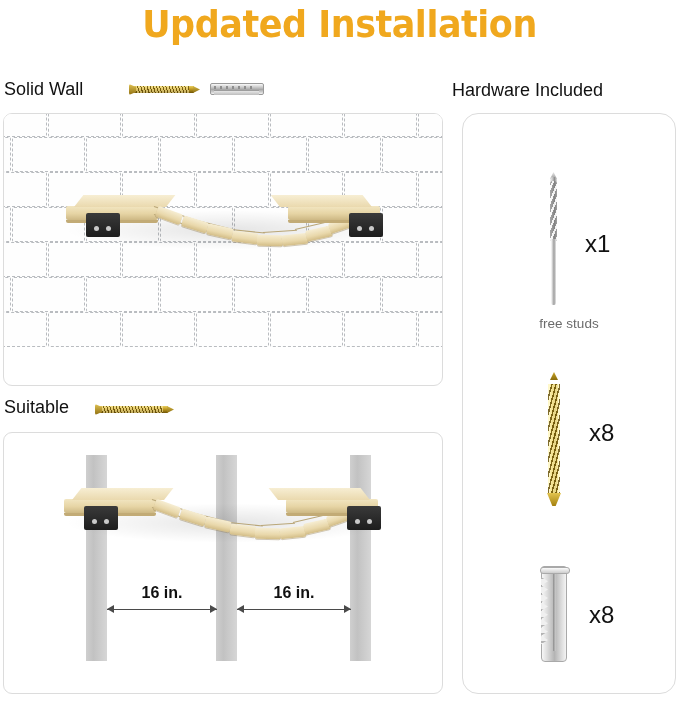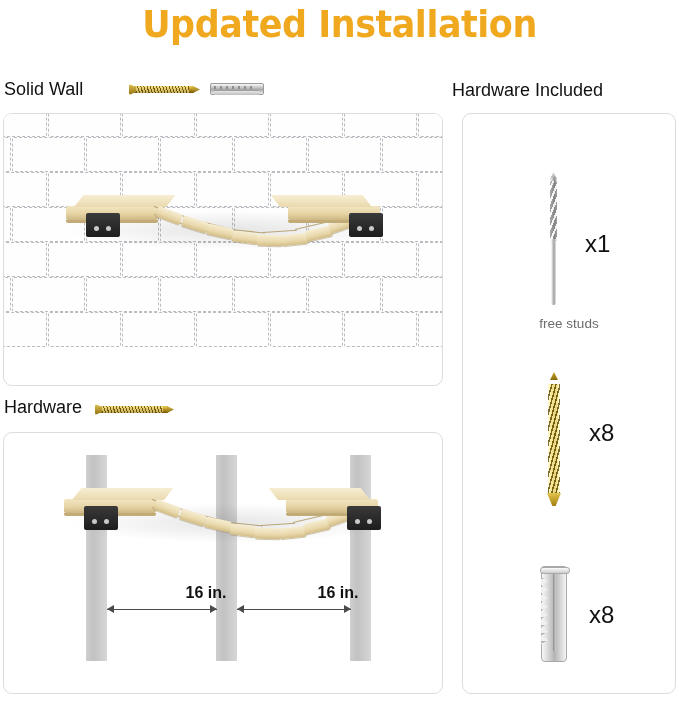--- a/index.html
+++ b/index.html
@@ -109,21 +109,21 @@
   .panel {
     position: absolute;
     border: 1px solid #dcdcdc;
     border-radius: 9px;
     background: #ffffff;
     box-sizing: border-box;
     overflow: hidden;
   }
   #solid-wall-panel { left: 3px;   top: 113px; width: 440px; height: 273px; }
   #drywall-panel    { left: 3px;   top: 432px; width: 440px; height: 262px; }
-  #hardware-panel   { left: 462px; top: 113px; width: 214px; height: 581px; }
+  #hardware-panel   { left: 462px; top: 113px; width: 214px; height: 581px; border-radius: 16px; }
 
   
   #brick-wall {
     position: absolute;
     left: 0; top: 0;
     width: 438px; height: 208px;
     background: #ffffff;
   }
   .brick-row {
     position: absolute;
@@ -239,21 +239,20 @@
   }
   .dim-arrow.left  { border-right: 7px solid #4a4a4a; }
   .dim-arrow.right { border-left: 7px solid #4a4a4a; }
   .dim-label {
     position: absolute;
     font-size: 16px;
     font-weight: bold;
     color: #111111;
     text-align: center;
     white-space: nowrap;
-    margin-left: 44px;
   }
 
   
   .hw-item { position: absolute; }
   .hw-count {
     position: absolute;
     font-size: 24px;
     color: #111111;
     white-space: nowrap;
   }
@@ -491,21 +490,21 @@
 
     <div class="platform right" style="left:285px; top:92px; left:284px;"></div>
     <div class="bracket" style="left:345px; top:99px;">
       <span class="hole h1"></span>
         <span class="hole h2"></span>
     </div>
   </div>
 
 </div>
 
-<div class="section-head" id="drywall-head">Hardware</div>
+<div class="section-head" id="drywall-head">Suitable</div>
 
 <div class="inline-icon" style="left:100px; top:406px; width:68px;">
   <div class="screw-h" style="width:68px;">
       <span class="screw-tip"></span>
     </div>
 </div>
 
 <div class="panel" id="drywall-panel">
 
   <div class="stud" style="left:82px;  top:22px; height:206px;"></div>

